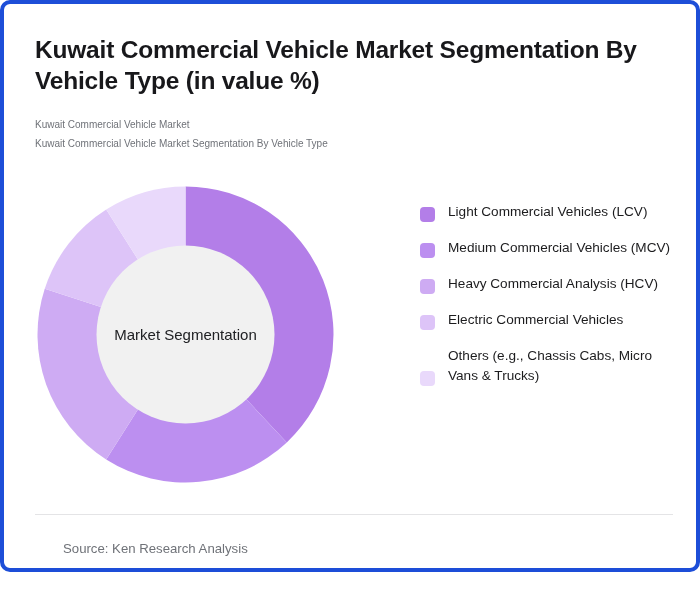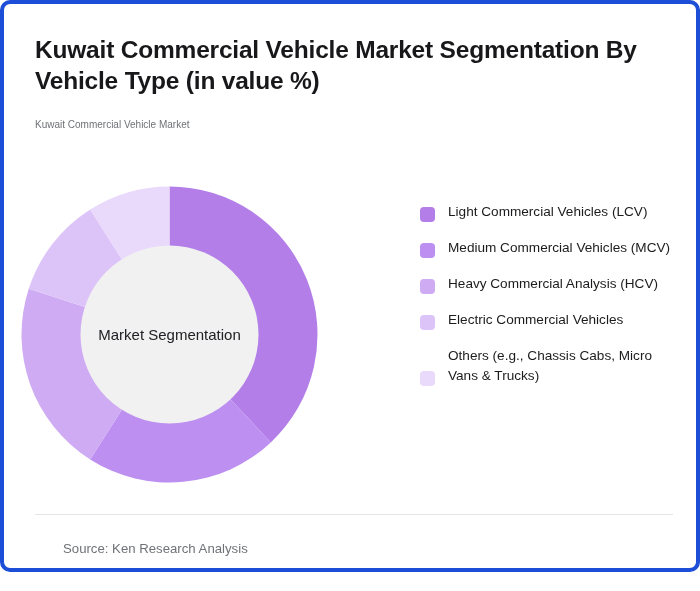--- a/index.html
+++ b/index.html
@@ -55,21 +55,21 @@
   
   .chart-area {
     position: absolute;
     left: 0;
     top: 165px;
     width: 700px;
     height: 335px;
   }
   .donut-wrap {
     position: absolute;
-    left: 17px;
+    left: 33px;
     top: 17px;
     width: 297px;
     height: 297px;
   }
   .donut-svg {
     display: block;
     width: 297px;
     height: 297px;
   }
   .center-label {
@@ -174,20 +174,21 @@
 </head>
 <body>
 
 <div class="card">
   <div class="card-inner">
 
     <div class="title">Kuwait Commercial Vehicle Market Segmentation By Vehicle Type (in value %)</div>
 
     <div class="subtitle-block">
       <div class="subtitle">Kuwait Commercial Vehicle Market</div>
+      <div class="subtitle">Kuwait Commercial Vehicle Market Segmentation By Vehicle Type</div>
     </div>
 
     <div class="chart-area">
 
       <div class="donut-wrap">
         <svg class="donut-svg" viewBox="0 0 297 297">
           <g id="donut-slices">
               <path d="M 148.5 148.5 L 148.50 0.50 A 148 148 0 0 1 249.81 256.39 Z" fill="#b37ee8"></path>
               <path d="M 148.5 148.5 L 249.81 256.39 A 148 148 0 0 1 69.20 273.46 Z" fill="#bc8ff0"></path>
               <path d="M 148.5 148.5 L 69.20 273.46 A 148 148 0 0 1 7.74 102.77 Z" fill="#ceabf3"></path>

